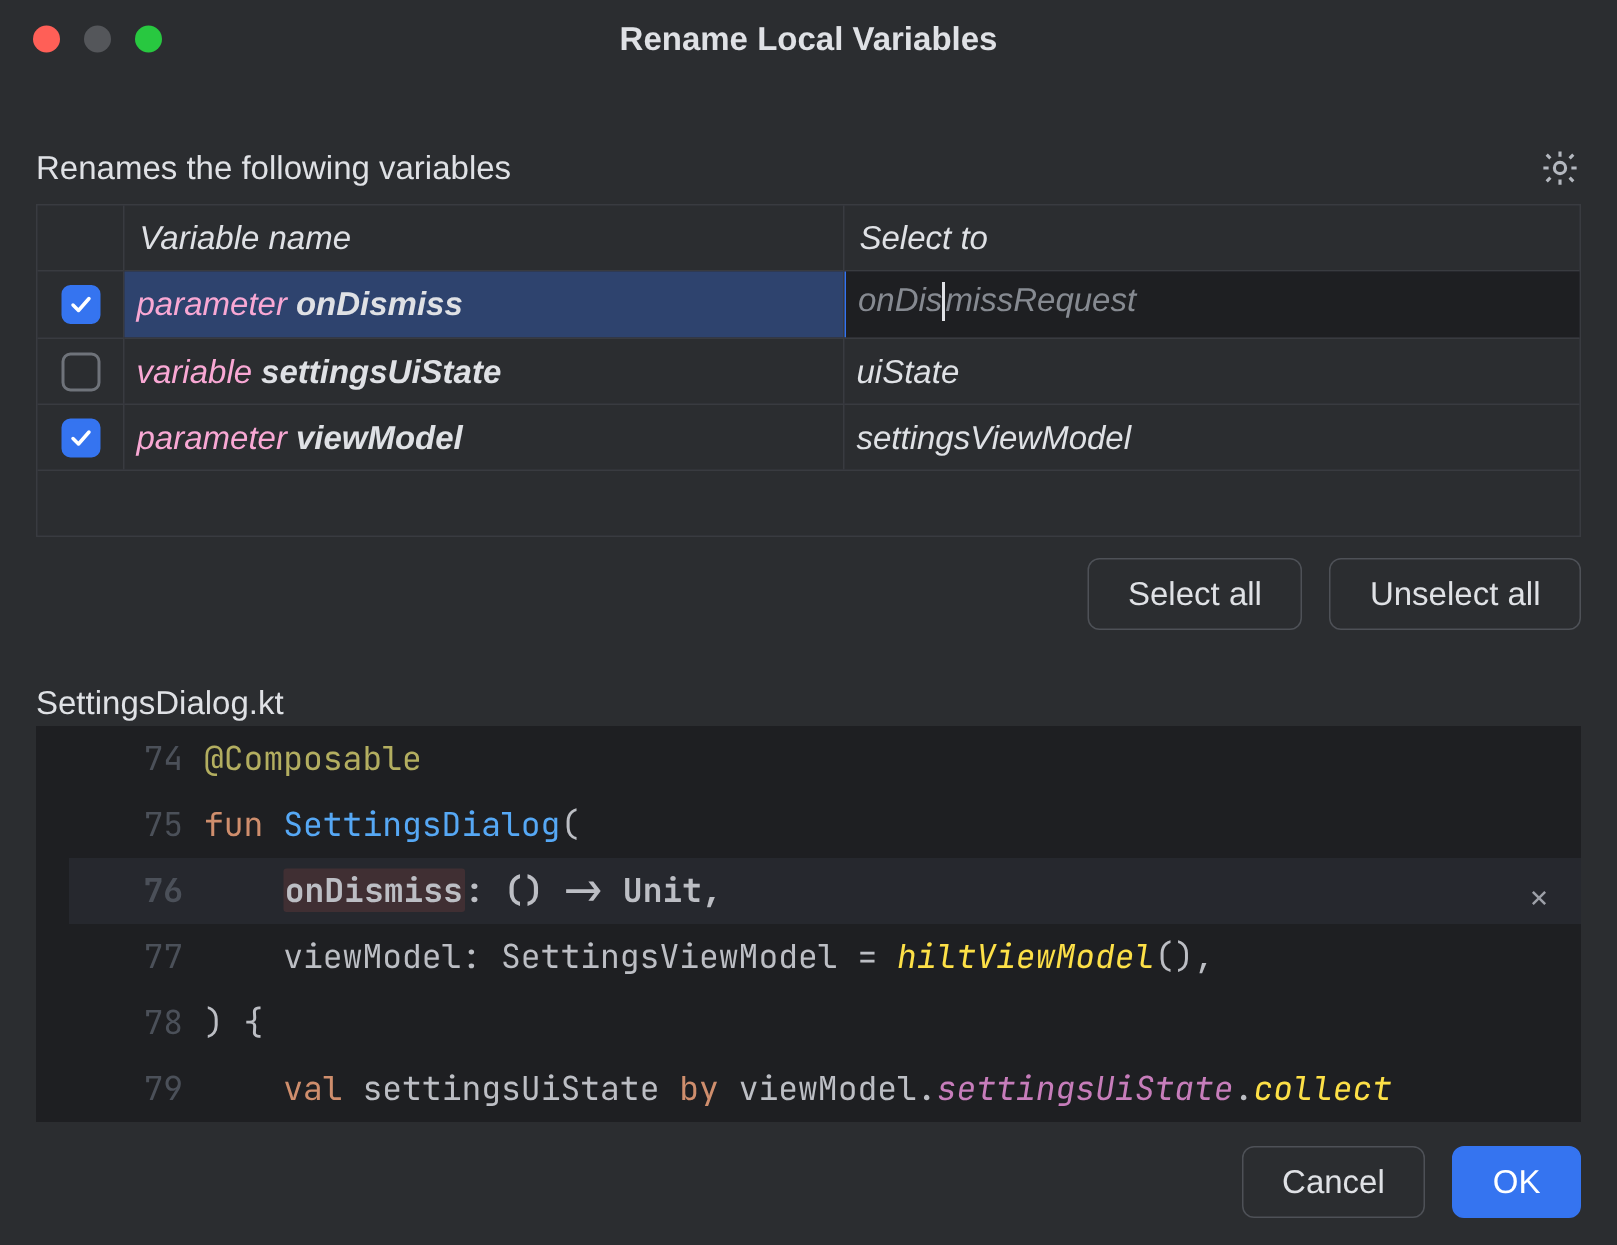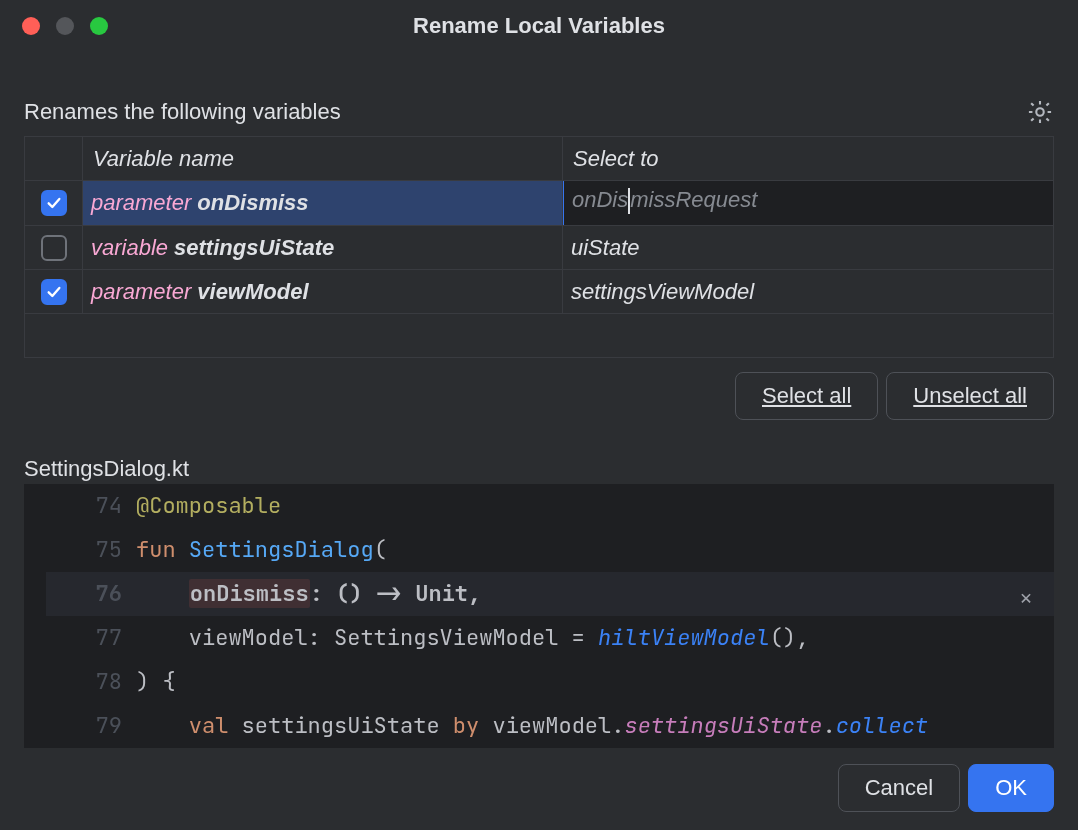--- a/index.html
+++ b/index.html
@@ -127,23 +127,22 @@
     background: #dfe1e5;
     vertical-align: middle;
     margin: 0 0px;
     animation: blink 1s step-start infinite;
   }
   @keyframes blink { 50% { opacity: 0; } }
 
   .btn-row {
     display: flex;
     justify-content: flex-end;
-    gap: 8px;
+    gap: 18px;
     margin-top: 14px;
-    text-decoration: underline;
   }
   .btn {
     border: 1px solid #4e5157;
     background: #2b2d30;
     color: #dfe1e5;
     border-radius: 8px;
     padding: 10px 26px;
     font-size: 22px;
     cursor: pointer;
     font-family: inherit;
@@ -179,40 +178,40 @@
     color: #4b5059;
     user-select: none;
     flex-shrink: 0;
   }
   .eline.hl-line { background: #26282e; font-weight: bold; }
   .code { white-space: pre; color: #bcbec4; flex: 1; overflow: hidden; }
   .tok-ann { color: #b3ae60; }
   .tok-kw  { color: #cf8e6d; }
   .tok-fn  { color: #56a8f5; }
   .tok-type{ color: #bcbec4; }
-  .tok-call{ color: #3b82f6; font-style: italic; }
+  .tok-call{ color: #fde047; font-style: italic; }
   .tok-punc{ color: #bcbec4; }
   .tok-prop{ color: #c77dbb; font-style: italic; }
   .hl-rename { background: #402f33; border-radius: 2px; padding: 0 1px; }
 
   .editor .close-x {
     position: absolute;
     top: 92px;
     right: 22px;
     color: #9da0a8;
     font-size: 20px;
     cursor: pointer;
   }
 
   .footer-row {
     position: absolute;
     bottom: 18px;
     right: 24px;
     display: flex;
-    gap: 8px;
+    gap: 18px;
   }
 </style>
 </head>
 <body>
 
 <div class="titlebar">
   <div class="traffic-lights">
     <div class="tl tl-close"></div>
     <div class="tl tl-min"></div>
     <div class="tl tl-max"></div>

